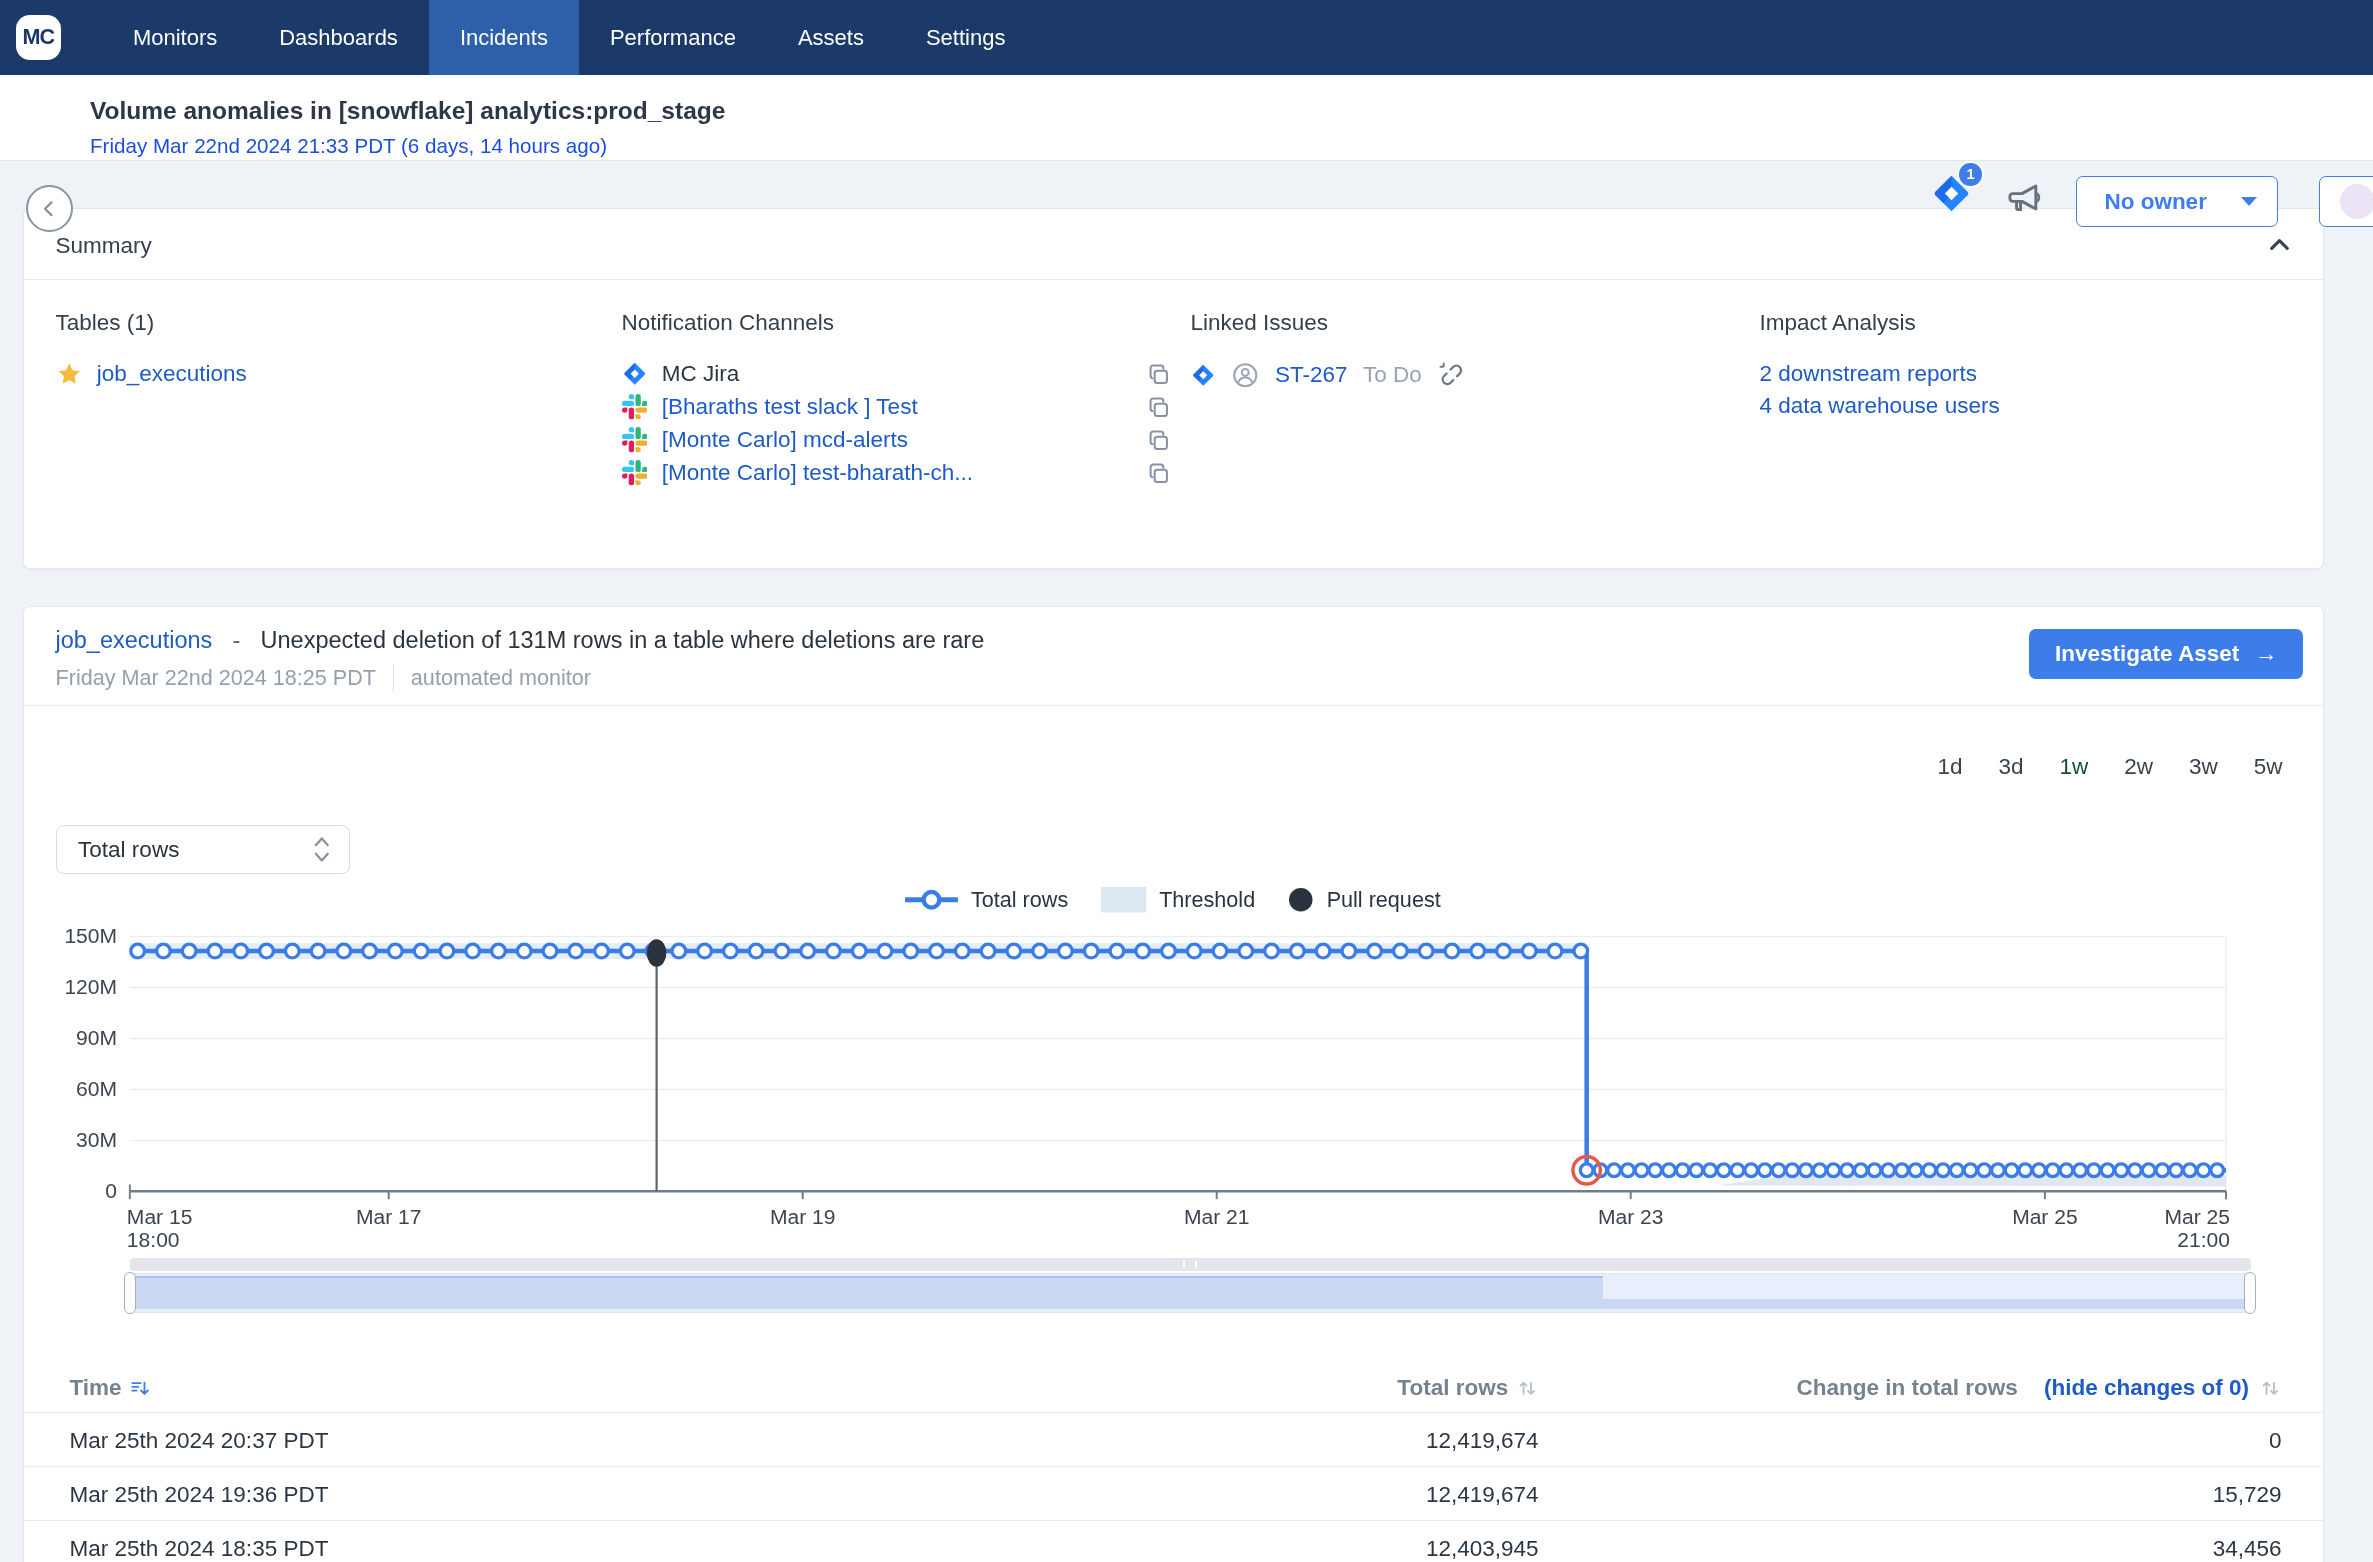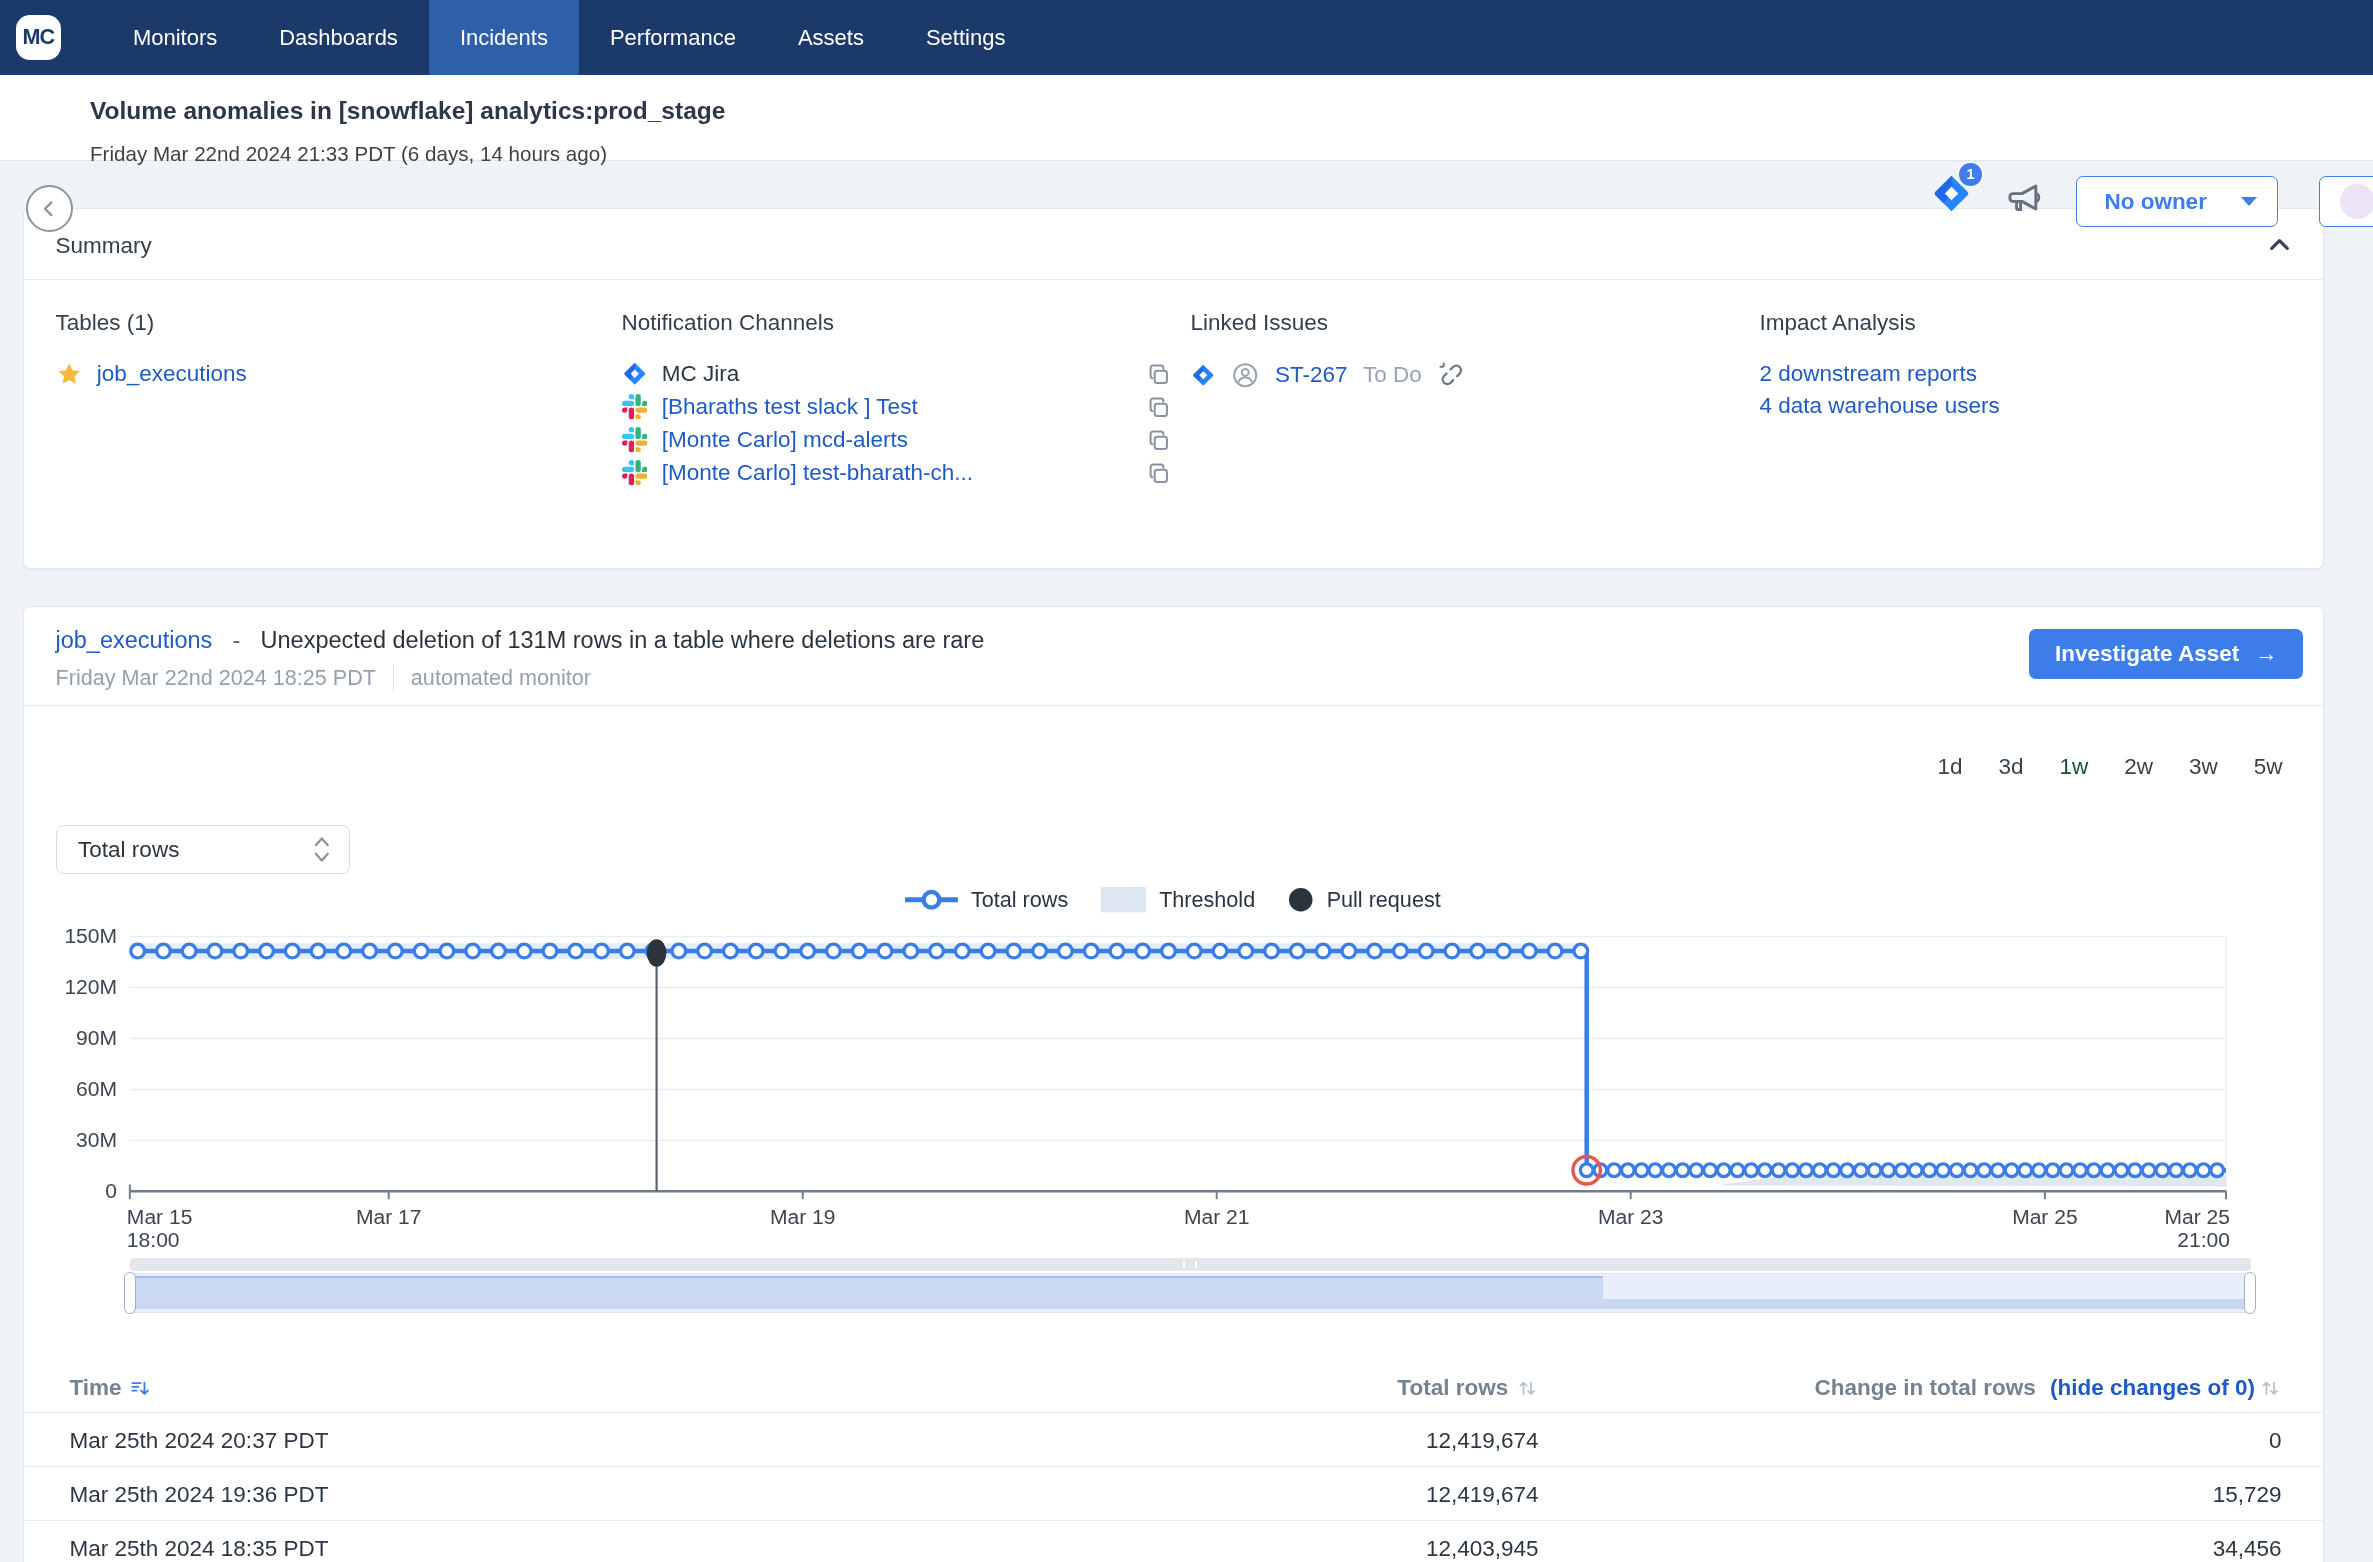--- a/index.html
+++ b/index.html
@@ -10,21 +10,21 @@
   .topnav { position:absolute; top:0; left:0; right:0; height:75px; background:#1c3a69; display:flex; align-items:stretch; z-index:5; }
   .logo { width:45px; height:45px; background:#fff; border-radius:14px; margin:14.7px 19.6px 14.7px 15.7px; color:#1c3a69; font-weight:bold; font-size:21.6px; display:flex; align-items:center; justify-content:center; letter-spacing:-1px; }
   .nav-items { display:flex; margin-left:21.6px; }
   .nav-item { padding:0 31px; display:flex; align-items:center; color:#fff; font-size:22px; cursor:pointer; }
   .nav-item.active { background:#2e5fa9; }
 
   
   .page-header { position:absolute; top:75px; left:0; right:0; height:86px; background:#fff; border-bottom:1px solid #e1e7ee; z-index:4; }
   .back-button { position:absolute; left:25.5px; top:110px; width:47px; height:47px; border-radius:50%; border:2px solid #8schwarz; border:2px solid #8794a4; background:#fff; color:#8794a4; display:flex; align-items:center; justify-content:center; cursor:pointer; }
   .hdr-title { position:absolute; left:90px; top:21.6px; font-size:24.5px; font-weight:600; color:#2d3748; }
-  .hdr-sub { position:absolute; left:90px; top:67px; font-size:20.6px; color:#404040; }
+  .hdr-sub { position:absolute; left:90px; top:59px; font-size:20.6px; color:#1d4ed8; }
   .jira-wrap { position:absolute; left:1931px; top:98px; width:41px; height:41px; cursor:pointer; }
   .jira-badge { position:absolute; right:-11.8px; top:-11.8px; min-width:26.5px; height:26.5px; border-radius:50%; background:#3f7de8; border:2.9px solid #fff; color:#fff; font-size:14.7px; display:flex; align-items:center; justify-content:center; font-weight:bold; }
   .mega-btn { position:absolute; left:2005px; top:104px; width:37px; height:37px; color:#667280; cursor:pointer; }
   .owner-btn { position:absolute; left:2076px; top:101px; width:202px; height:51px; border:1.5px solid #3f7de8; border-radius:6.9px; background:#fff; color:#3f7de8; font-size:22.5px; font-weight:600; display:flex; align-items:center; justify-content:space-between; padding:0 19.6px 0 27.4px; cursor:pointer; font-family:inherit; }
   .owner-caret { width:0; height:0; border-left:8.8px solid transparent; border-right:8.8px solid transparent; border-top:9.8px solid #3f7de8; }
   .avatar-btn { position:absolute; left:2319px; top:101px; width:118px; height:51px; border:1.5px solid #3f7de8; border-radius:6.9px; background:#fff; display:flex; align-items:center; cursor:pointer; }
   .avatar-circle { width:35px; height:35px; border-radius:50%; background:#ece4f6; margin-left:19.6px; }
 
   
   .card { position:absolute; left:22.5px; width:2301px; background:#fff; border:1px solid #e2e8ef; border-radius:6.9px; box-shadow:0 1px 2px rgba(20,40,80,.05); }
@@ -77,21 +77,21 @@
   .brush-fill-left { position:absolute; left:0; top:2px; bottom:2.9px; background:#cbd8f4; border-top:2px solid #a9bde8; }
   .brush-fill-right { position:absolute; right:0; bottom:2.9px; height:9.8px; background:#cbd8f4; }
   .brush-handle { position:absolute; top:-2px; width:12.7px; height:42px; background:#fff; border:1.5px solid #9fb0c6; border-radius:5.9px; cursor:ew-resize; }
   .brush-handle.left { left:-6.9px; } .brush-handle.right { right:-6.9px; }
 
   
   .data-table { position:absolute; left:0; right:0; top:760px; }
   .thead { position:relative; height:45px; font-size:22.5px; font-weight:bold; color:#76828f;padding-left:44px; }
   .th-time { position:absolute; left:46px; top:7.8px; display:flex; align-items:center; gap:7.8px; cursor:pointer; }
   .th-total { position:absolute; right:784px; top:7.8px; display:flex; align-items:center; gap:7.8px; cursor:pointer; }
-  .th-change { position:absolute; right:41px; top:7.8px; display:flex; align-items:center; gap:4px; cursor:pointer; }
+  .th-change { position:absolute; right:41px; top:7.8px; display:flex; align-items:center; gap:10px; cursor:pointer; }
   .th-change .lnk { color:#1e5bc6; }
   .sort-ic { width:22.5px; height:22.5px; }
   .trow { position:relative; height:54px; border-top:1px solid #e9edf2; font-size:22.5px; color:#2b3644; }
   .td-time { position:absolute; left:46px; top:14.7px; }
   .td-total { position:absolute; right:784px; top:14.7px; }
   .td-change { position:absolute; right:41px; top:14.7px; }
 
   svg.sym { position:absolute; width:0; height:0; }
   .ifill { width:100%; height:100%; display:block; }
 </style>

